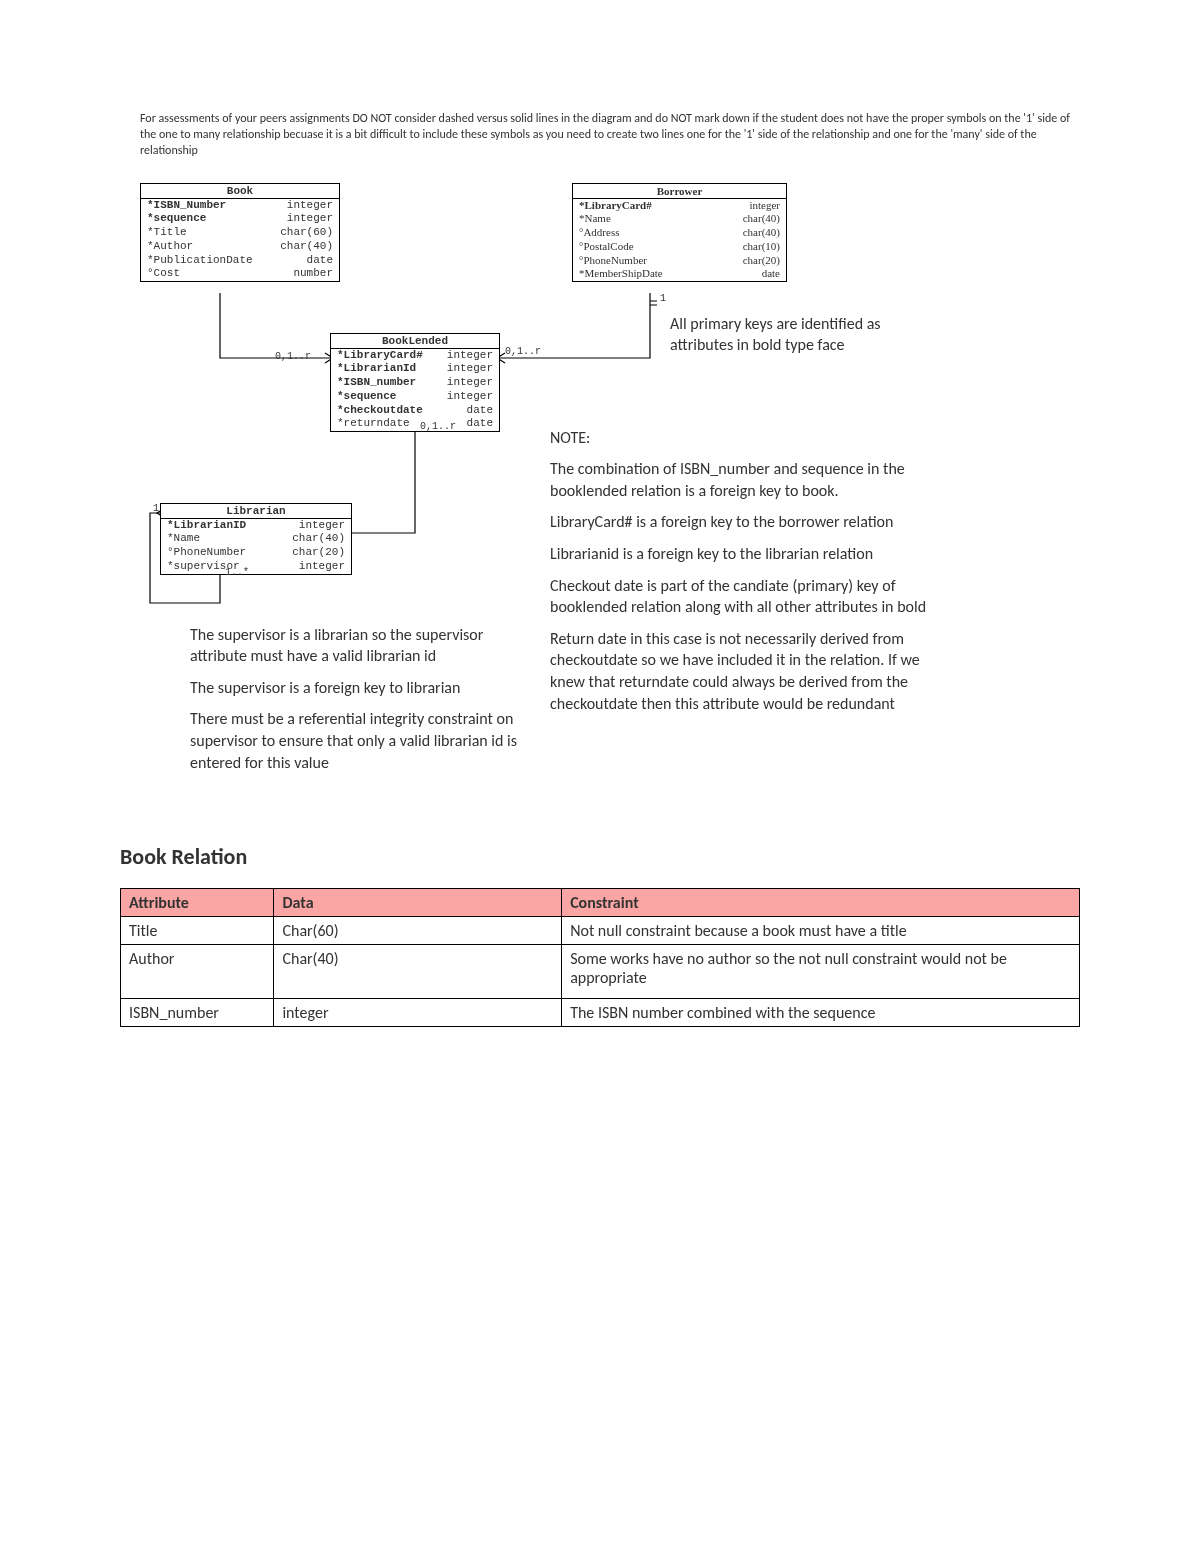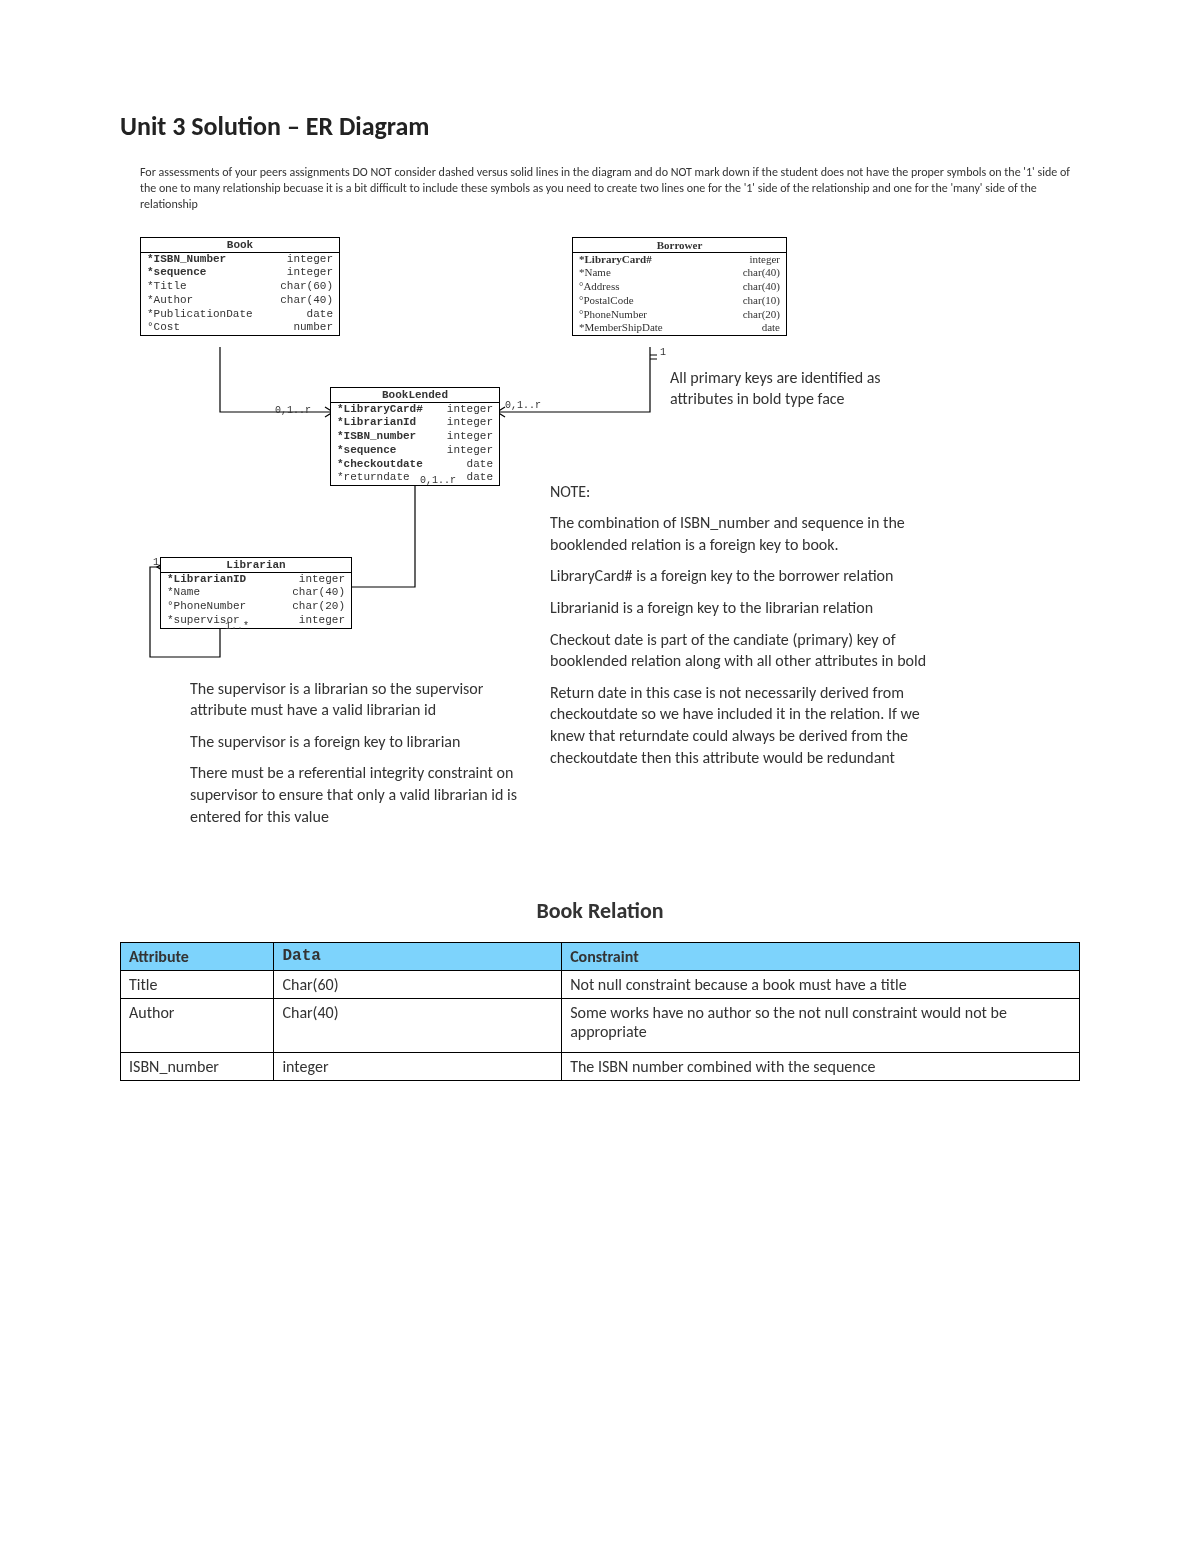--- a/index.html
+++ b/index.html
@@ -61,50 +61,49 @@
     line-height: 1.35;
     color: #333;
   }
   .note-block p { margin-bottom: 10px; margin-top: 6px; }
   .big-note {
     font-size: 20px;
     line-height: 1.55;
     color: #222;
     margin-bottom: 34px;
   }
-  h2 { font-size: 22px; font-weight: 600; margin-bottom: 18px; text-align: center; }
+  h2 { font-size: 22px; font-weight: 600; margin-bottom: 18px; }
   table.rel {
     border-collapse: collapse;
     width: 100%;
     font-size: 16px;
   }
   table.rel th, table.rel td {
     border: 1px solid #000;
     padding: 4px 8px;
     text-align: left;
     vertical-align: top;
   }
   table.rel th {
-    background: #7dd3fc;
+    background: #fca5a5;
     font-weight: 600;
     margin-top: 40px;
   }
   .card-label {
     position: absolute;
     font-size: 10px;
     font-family: "Courier New", monospace;
     color: #333;
   }
 </style>
 </head>
 <body>
 
 <div class="page">
 
-  <h1>Unit 3 Solution – ER Diagram</h1>
 
   <p class="intro">For assessments of your peers assignments DO NOT consider dashed versus solid lines in the diagram and do NOT mark down if the student does not have the proper symbols on the '1' side of the one to many relationship becuase it is a bit difficult to include these symbols as you need to create two lines one for the '1' side of the relationship and one for the 'many' side of the relationship</p>
 
   <div class="diagram">
 
     <svg class="svglayer" viewBox="0 0 960 590">
       <g stroke="#000" stroke-width="1.2" fill="none">
 
         <path d="M 100 110 L 100 175 L 210 175"></path>
         <path d="M 205 170 L 213 175 L 205 180"></path>
@@ -260,21 +259,21 @@
 
   </div>
 
 
   <h2>Book Relation</h2>
 
   <table class="rel">
     <thead>
       <tr>
         <th style="width:16%;">Attribute</th>
-        <th style="width:30%;font-family:Liberation Mono, monospace;">Data</th>
+        <th style="width:30%;">Data</th>
         <th>Constraint</th>
       </tr>
     </thead>
     <tbody id="rel-body">
         <tr>
           <td>Title</td>
           <td>Char(60)</td>
           <td>Not null constraint because a book must have a title</td>
         </tr>
         <tr>

